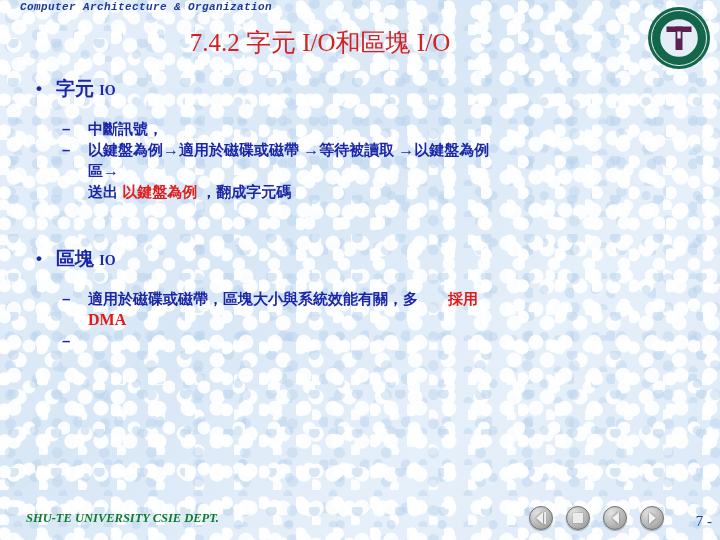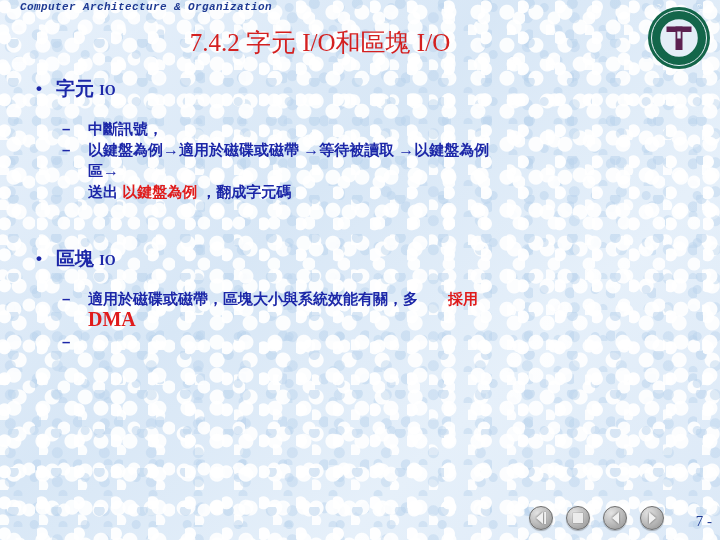--- a/index.html
+++ b/index.html
@@ -124,21 +124,21 @@
     font-family: "Liberation Sans", sans-serif;
     font-weight: bold;
     font-size: 15px;
     color: #1c27a8;
     line-height: 21px;
   }
   .red { color: #e01b1b; }
   .serif-red {
     color: #e01b1b;
     font-family: "Liberation Serif", "DejaVu Serif", serif;
-    font-size: 20px;
+    font-size: 16px;
   }
   .arrow { font-weight: normal; font-size: 16px; }
   .gap { display: inline-block; width: 30px; }
 
   .spacer-block { height: 44px; }
 
   
   #footer-org {
     position: absolute;
     left: 26px;
@@ -282,20 +282,21 @@
     <div class="cont">
       <span class="serif-red">DMA</span>
     </div>
 
     <div class="lvl2">
       <span class="dash">–</span>
     </div>
 
   </div>
 
+  <div id="footer-org">SHU-TE UNIVERSITY  CSIE DEPT.</div>
 
   <div id="nav-bar">
     <div class="navbtn">
       <span class="tri-l"></span>
         <span class="bar"></span>
     </div>
     <div class="navbtn">
       <span class="sq"></span>
     </div>
     <div class="navbtn">

